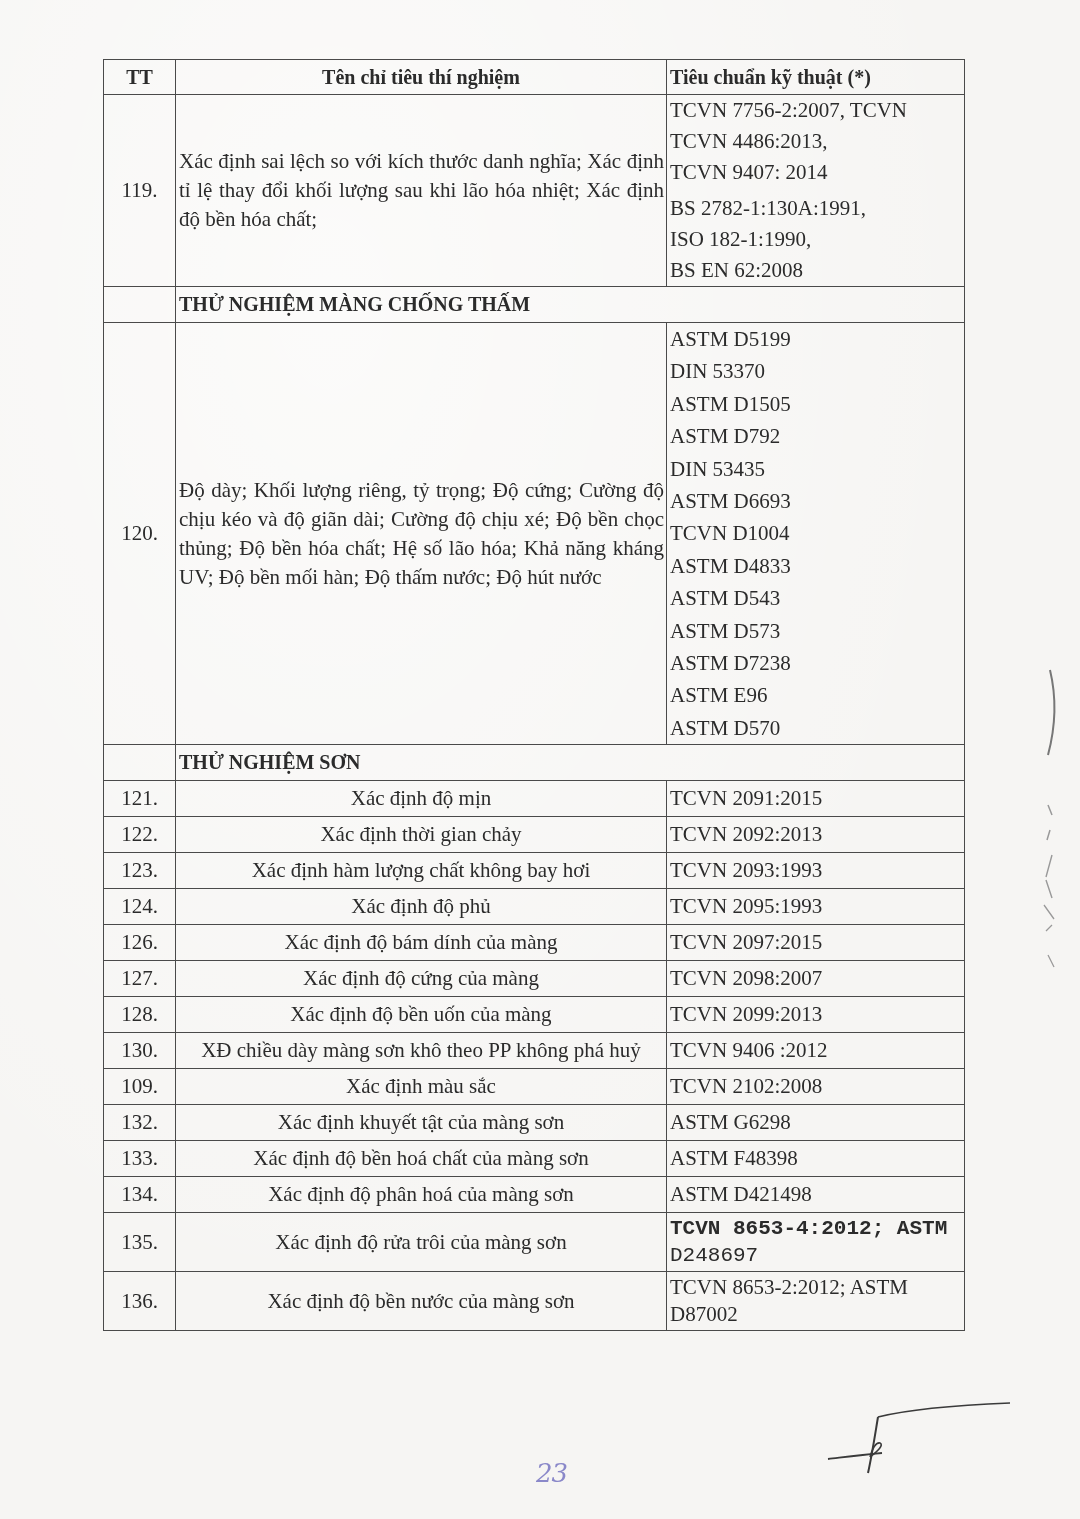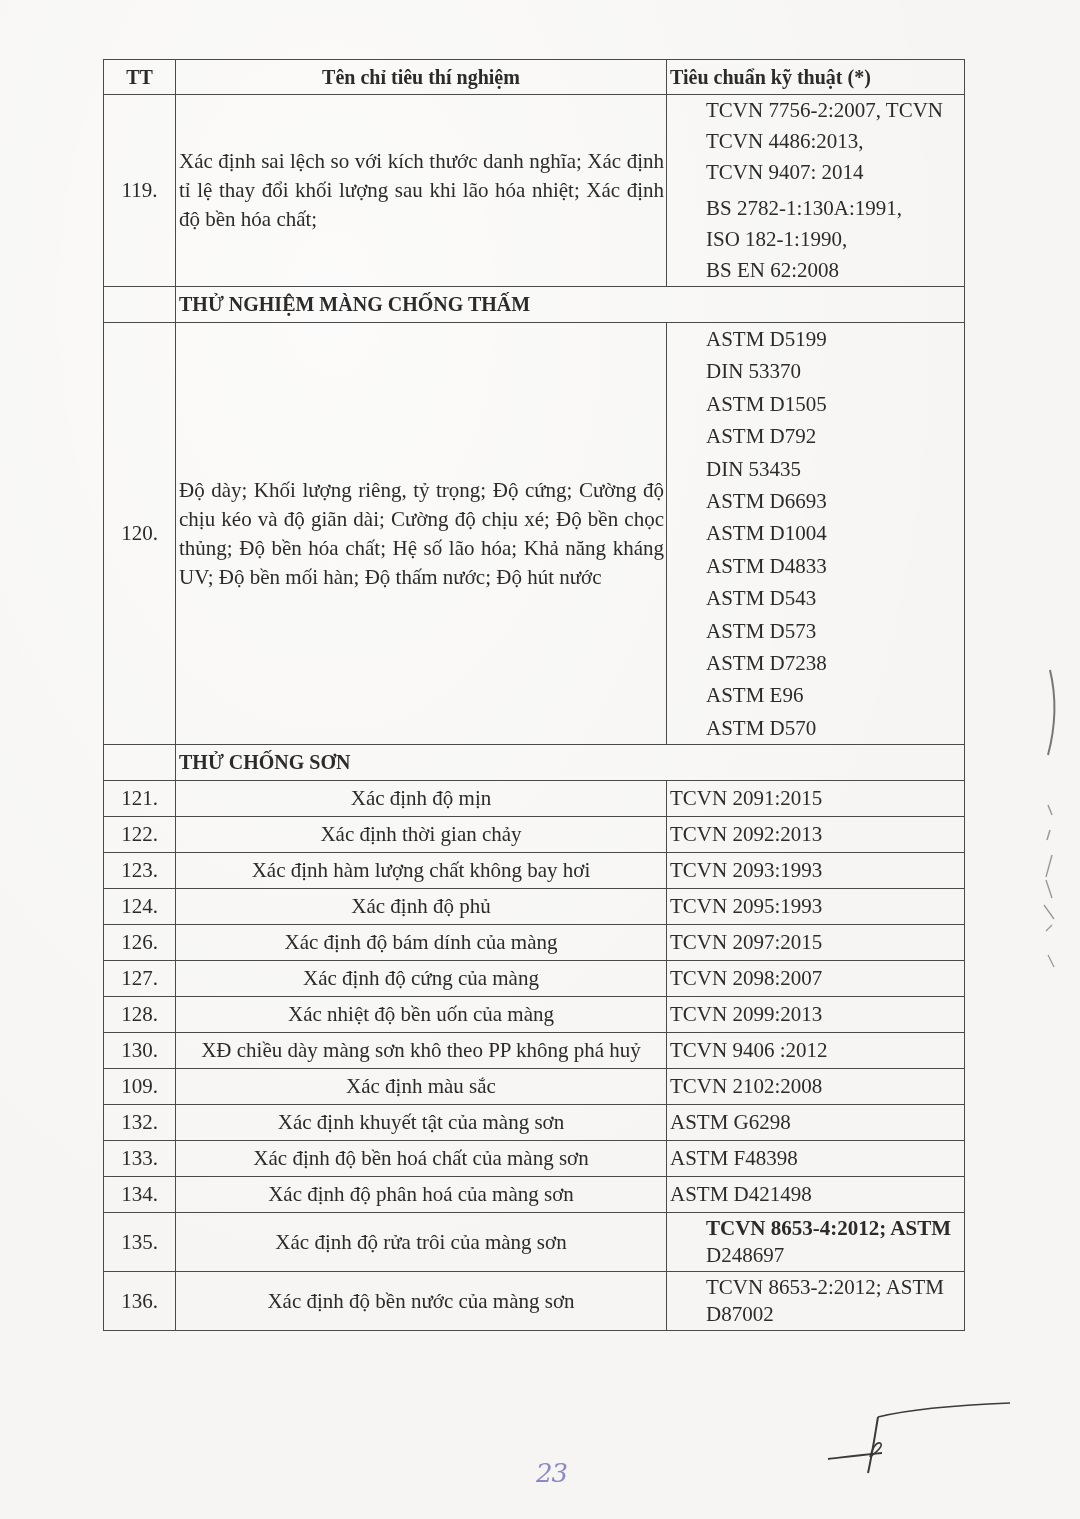--- a/index.html
+++ b/index.html
@@ -60,21 +60,21 @@
     td.std { text-align: left; padding-left: 2px; white-space: nowrap; }
     td.section {
       font-weight: bold;
       height: 35px;
       padding-left: 2px;
       font-size: 20px;
     }
     tr.simple td { height: 35px; }
     tr.double td { height: 58px; }
 
-    .std-line { display: block; margin-left: 36px; }
+    .std-line { display: block; }
     .std-119 .std-line { line-height: 31px; }
     .std-119 .gap { height: 5px; display:block; }
     .std-120 .std-line { line-height: 32.4px; }
     .bold { font-weight: bold; }
 
     .page-number {
       position: absolute;
       left: 520px;
       top: 1458px;
       font-family: "DejaVu Serif", serif;
@@ -141,33 +141,33 @@
       <tr style="height:422px;">
         <td class="tt">120.</td>
         <td class="name justify">Độ dày; Khối lượng riêng, tỷ trọng; Độ cứng; Cường độ chịu kéo và độ giãn dài; Cường độ chịu xé; Độ bền chọc thủng; Độ bền hóa chất; Hệ số lão hóa; Khả năng kháng UV; Độ bền mối hàn; Độ thấm nước; Độ hút nước</td>
         <td class="std std-120">
           <span class="std-line">ASTM D5199</span>
           <span class="std-line">DIN 53370</span>
           <span class="std-line">ASTM D1505</span>
           <span class="std-line">ASTM D792</span>
           <span class="std-line">DIN 53435</span>
           <span class="std-line">ASTM D6693</span>
-          <span class="std-line">ASTM D1004</span>
+          <span class="std-line">TCVN D1004</span>
           <span class="std-line">ASTM D4833</span>
           <span class="std-line">ASTM D543</span>
           <span class="std-line">ASTM D573</span>
           <span class="std-line">ASTM D7238</span>
           <span class="std-line">ASTM E96</span>
           <span class="std-line">ASTM D570</span>
         </td>
       </tr>
 
       <tr>
         <td class="tt"></td>
-        <td class="section" colspan="2">THỬ CHỐNG SƠN</td>
+        <td class="section" colspan="2">THỬ NGHIỆM SƠN</td>
       </tr>
     </tbody>
     <tbody id="paint-rows">
         <tr class="simple">
           <td class="tt">121.</td>
           <td class="name">Xác định độ mịn</td>
           <td class="std">TCVN 2091:2015</td>
         </tr>
         <tr class="simple">
           <td class="tt">122.</td>
@@ -189,21 +189,21 @@
           <td class="name">Xác định độ bám dính của màng</td>
           <td class="std">TCVN 2097:2015</td>
         </tr>
         <tr class="simple">
           <td class="tt">127.</td>
           <td class="name">Xác định độ cứng của màng</td>
           <td class="std">TCVN 2098:2007</td>
         </tr>
         <tr class="simple">
           <td class="tt">128.</td>
-          <td class="name">Xác nhiệt độ bền uốn của màng</td>
+          <td class="name">Xác định độ bền uốn của màng</td>
           <td class="std">TCVN 2099:2013</td>
         </tr>
         <tr class="simple">
           <td class="tt">130.</td>
           <td class="name">XĐ chiều dày màng sơn khô theo PP không phá huỷ</td>
           <td class="std">TCVN 9406 :2012</td>
         </tr>
         <tr class="simple">
           <td class="tt">109.</td>
           <td class="name">Xác định màu sắc</td>
@@ -222,21 +222,21 @@
         <tr class="simple">
           <td class="tt">134.</td>
           <td class="name">Xác định độ phân hoá của màng sơn</td>
           <td class="std">ASTM D421498</td>
         </tr>
       </tbody>
     <tbody>
       <tr class="double">
         <td class="tt">135.</td>
         <td class="name">Xác định độ rửa trôi của màng sơn</td>
-        <td class="std" style="line-height:27px;">
+        <td class="std" style="line-height:27px;font-family:Liberation Mono, monospace;">
           <span class="std-line bold">TCVN 8653-4:2012;  ASTM</span>
           <span class="std-line">D248697</span>
         </td>
       </tr>
       <tr class="double">
         <td class="tt">136.</td>
         <td class="name">Xác định độ bền nước của màng sơn</td>
         <td class="std" style="line-height:27px;">
           <span class="std-line">TCVN 8653-2:2012; ASTM</span>
           <span class="std-line">D87002</span>

